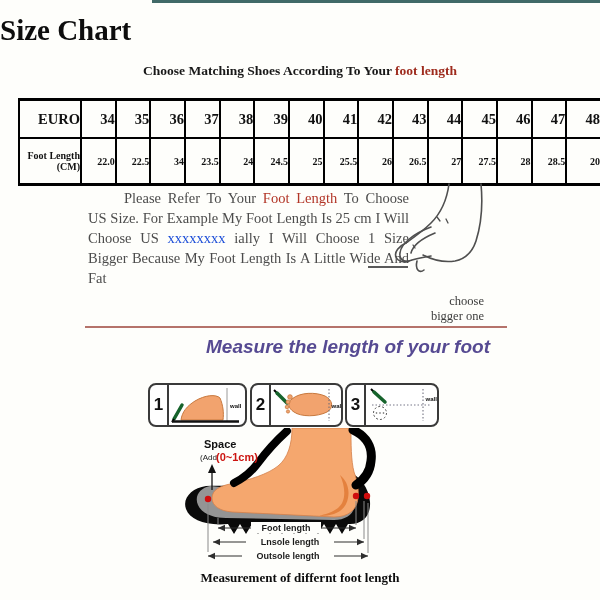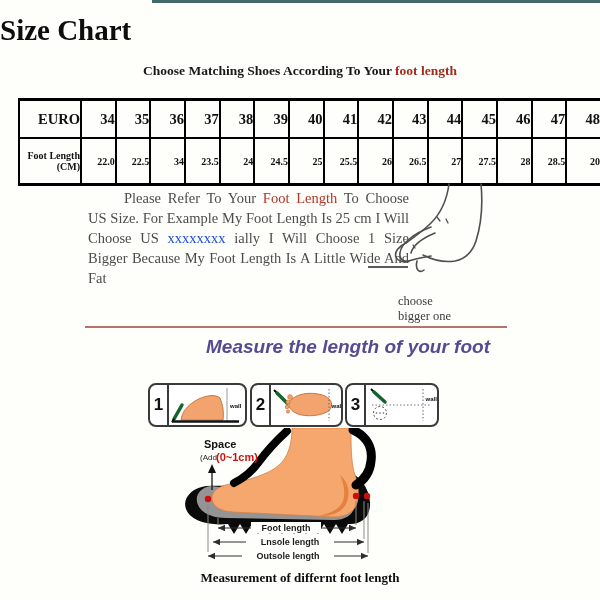--- a/index.html
+++ b/index.html
@@ -20,21 +20,21 @@
   tr.r-len td{height:44px;font-size:10px;}
   td.rowlabel{font-size:12.5px;line-height:1.15;}
   .attention{position:absolute;left:88px;top:188px;width:321px;}
   .att-head{color:#b23527;font-size:14.5px;margin:0 0 5px 0;}
   .att-body{margin:0;font-size:14.5px;line-height:20px;color:#4c4c4c;
             text-align:justify;text-indent:36px;}
   .att-body .red1{color:#b23527;}
   .att-body .red2{color:#1d4ed8;}
   .foot-sketch{position:absolute;left:393px;top:183px;}
   .wide-dash{position:absolute;left:368px;top:266px;width:40px;height:2px;background:#5a5a5a;}
-  .choose-note{position:absolute;left:398px;top:294px;width:86px;text-align:left;
+  .choose-note{position:absolute;left:398px;top:294px;width:86px;text-align:right;
                font-size:12.5px;color:#3b3b3b;line-height:15px;}
   .divider{position:absolute;left:85px;top:326px;width:422px;height:2px;background:#b5736b;}
   .measure-heading{position:absolute;top:336px;left:0;width:100%;text-align:center;
                    font-family:"Liberation Sans",sans-serif;font-style:italic;font-weight:bold;
                    font-size:19px;color:#564a92;padding-left:48px;}
   .panel{position:absolute;top:383px;height:44px;border:2px solid #3a3a3a;border-radius:8px;
          display:flex;align-items:stretch;background:#fff;box-sizing:border-box;}
   .panel-num{width:17px;display:flex;align-items:center;justify-content:center;
              font-family:"Liberation Sans",sans-serif;font-weight:bold;font-size:17px;
              border-right:2px solid #3a3a3a;color:#111;}

